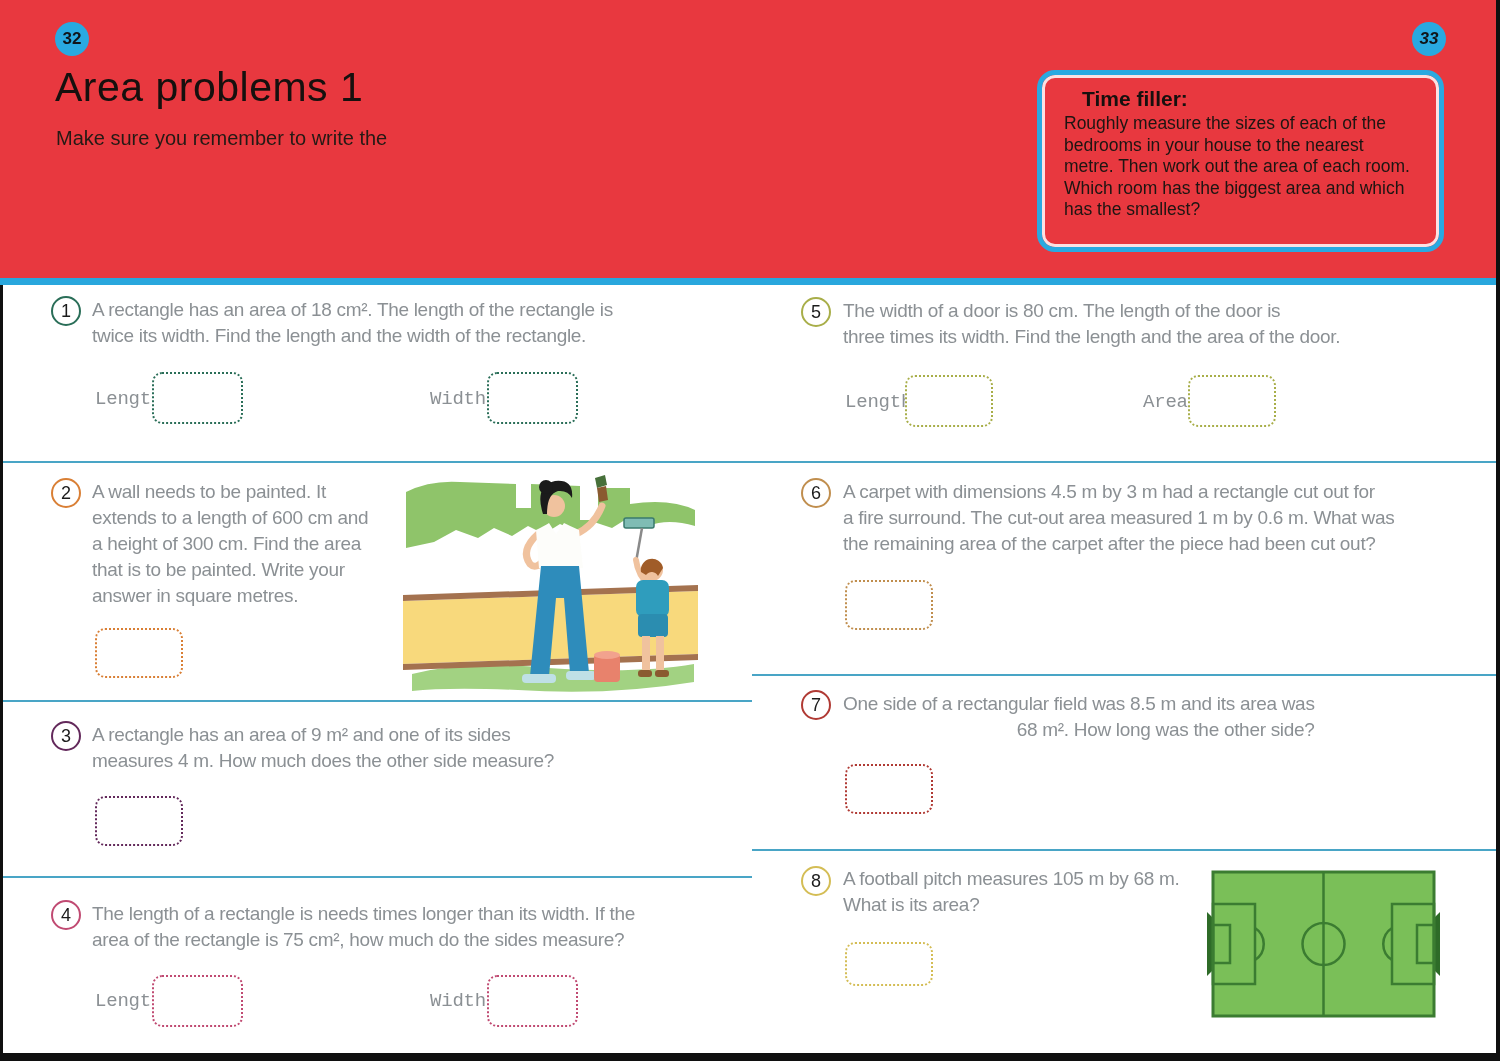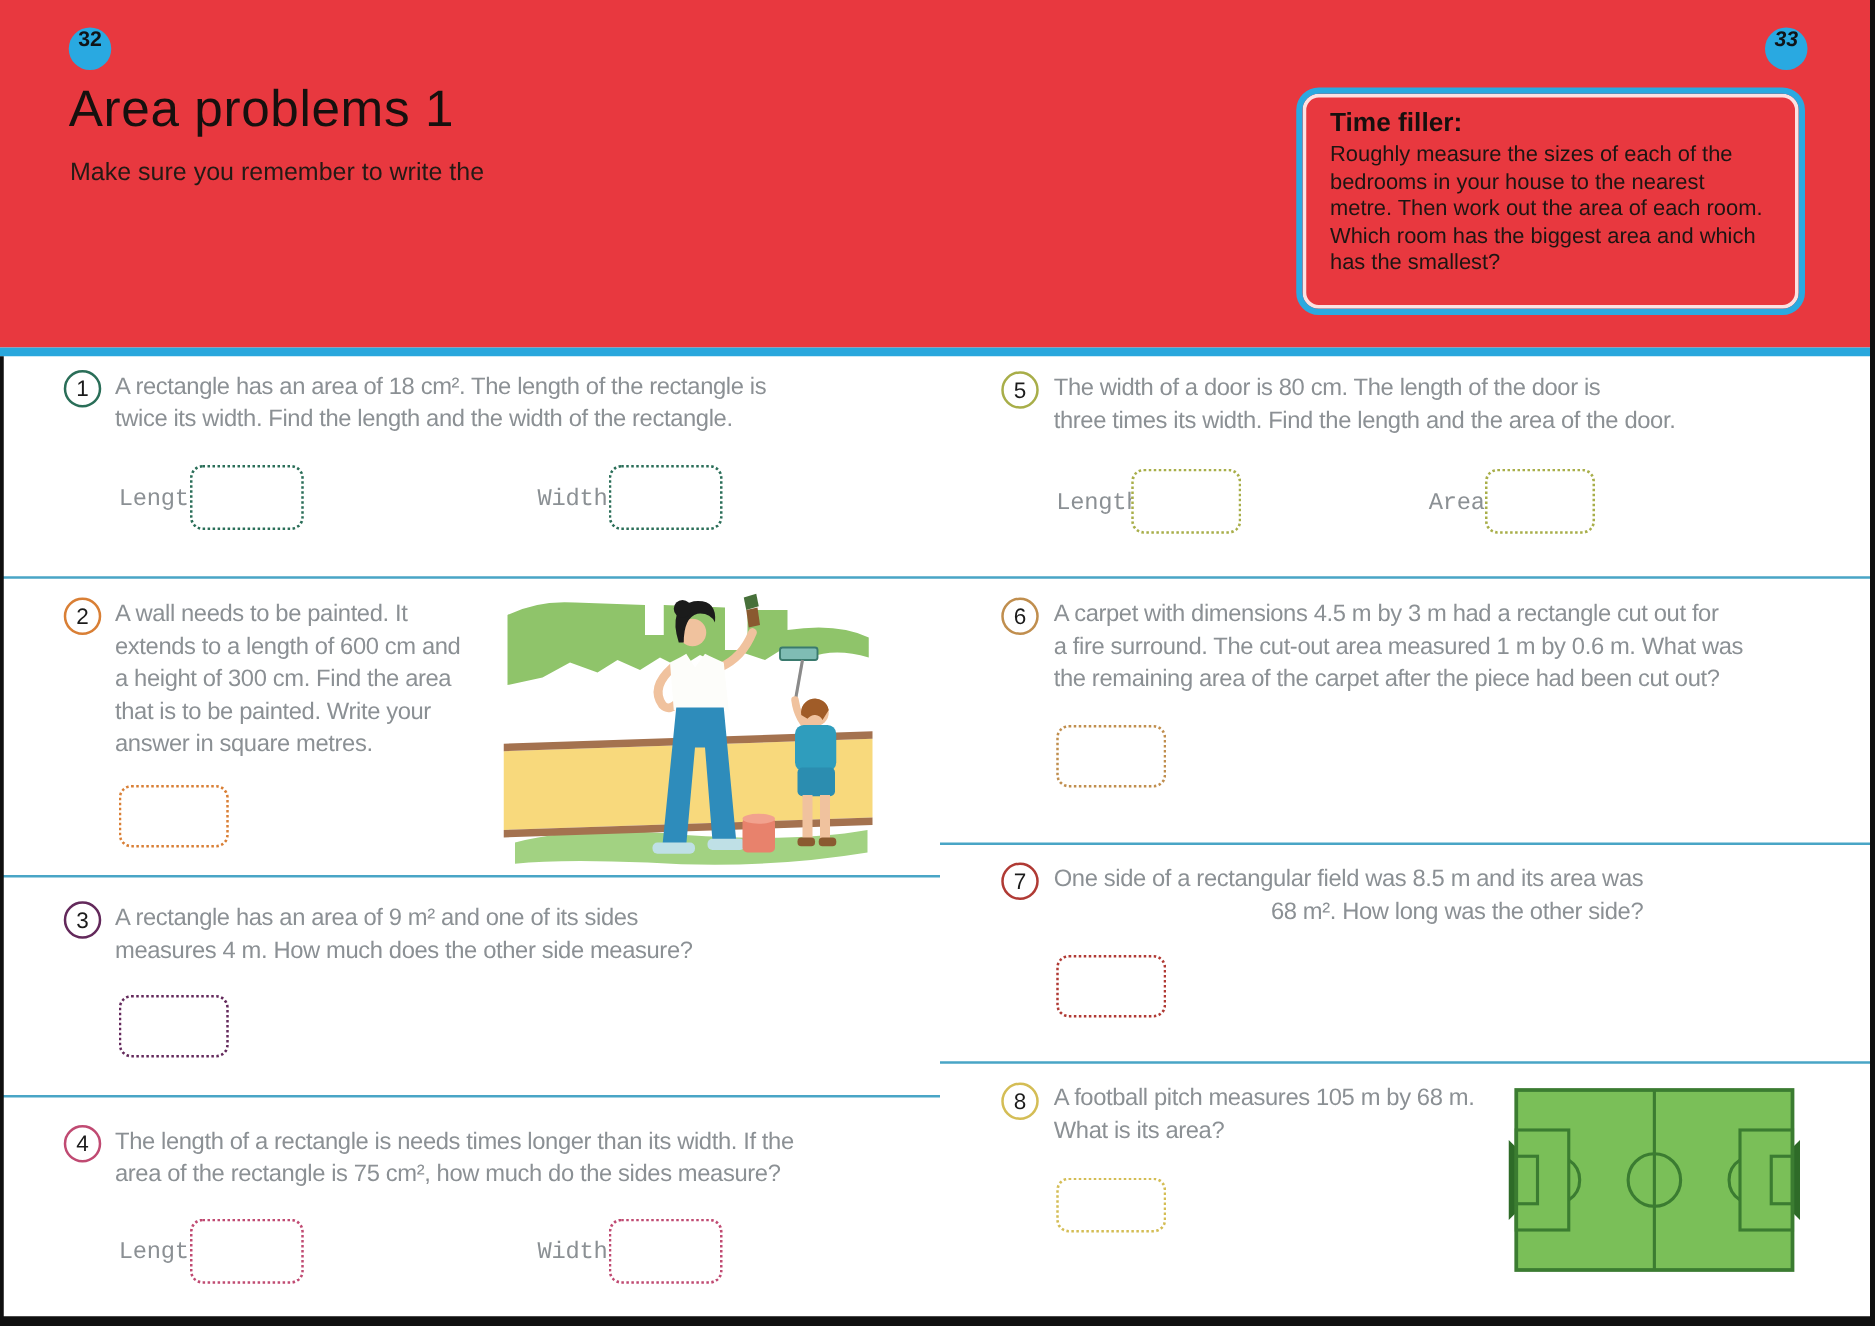--- a/index.html
+++ b/index.html
@@ -5,28 +5,28 @@
   html,body{margin:0;padding:0;background:#fff;}
   #page{
     position:relative;width:1500px;height:1061px;overflow:hidden;
     font-family:"Liberation Sans",sans-serif;background:#fff;
   }
   .abs{position:absolute;}
   
   #header{left:0;top:0;width:1500px;height:278px;background:#e8383f;}
   #stripe{left:0;top:278px;width:1500px;height:7px;background:#29a7dd;}
   .badge{width:34px;height:34px;border-radius:50%;background:#29a9e1;color:#101418;
-         font-weight:bold;font-size:17px;display:flex;align-items:flex-start;justify-content:center;}
+         font-weight:bold;font-size:17px;display:flex;align-items:center;justify-content:center;}
   #title{left:55px;top:64px;font-size:41px;color:#16100e;letter-spacing:.5px;}
   .sub{left:56px;font-size:20px;color:#241a15;}
   
   #timefiller{left:1037px;top:70px;width:407px;height:182px;box-sizing:border-box;
     background:#e8383f;border:5px solid #2aa9e0;border-radius:18px;
     box-shadow:inset 0 0 0 3px rgba(255,255,255,.85);padding:12px 20px 0 22px;}
-  #tf-title{font-size:21px;font-weight:bold;color:#16100e;margin-bottom:2px;}
+  #tf-title{font-size:21px;font-weight:bold;color:#16100e;margin-bottom:2px;margin-left:18px;}
   #tf-body{font-size:17.5px;line-height:21.5px;color:#1d1512;width:352px;}
   
   .divider{height:2px;background:#49a5c6;}
   .edge{background:#101010;}
   
   .pnum{width:30px;height:30px;border-radius:50%;border:2px solid #000;box-sizing:border-box;
         color:#1b1b1b;font-size:18px;display:flex;align-items:center;justify-content:center;background:#fff;}
   .ptext div{font-size:19px;line-height:26px;color:#8b9094;letter-spacing:-0.3px;white-space:nowrap;}
   .albl{font-size:19px;color:#8b9094;letter-spacing:-0.2px;font-family:Liberation Mono, monospace;}
   .abox{box-sizing:border-box;border-radius:10px;background:#fff;}

